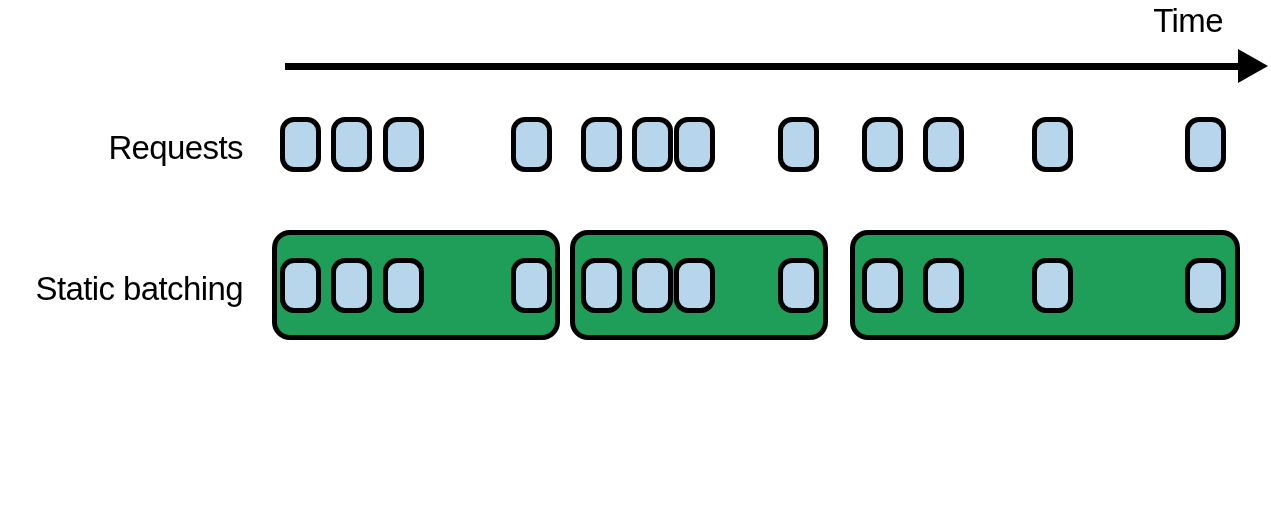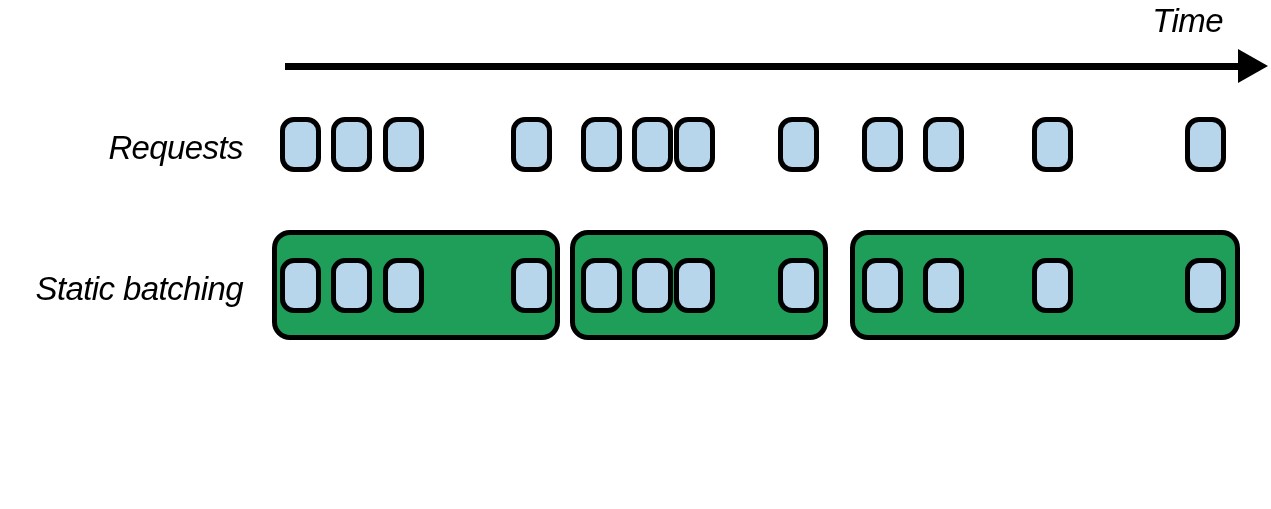--- a/index.html
+++ b/index.html
@@ -46,21 +46,21 @@
     position: absolute;
     box-sizing: border-box;
     border: 5px solid var(--outline, #000);
   }
   .batch-box.static  { background: var(--static-fill, #1e9e58); }
   .batch-box.dynamic { background: var(--dynamic-fill, #f7a030); }
 </style>
 </head>
 <body>
 
-<div id="canvas" style="width: 1271px; height: 373px; font-style: italic;">
+<div id="canvas" style="width: 1271px; height: 373px;">
   <div id="time-label" class="label" style="right: 48px; top: 1px;">Time</div>
 
   <div id="arrow">
     <div id="arrow-line" class="arrow-line" style="left: 285px; top: 62.5px; width: 953px; height: 7px;"></div>
     <div id="arrow-head" class="arrow-head" style="left: 1238px; top: 49px; border-width: 17px 0px 17px 30px; border-left-color: rgb(0, 0, 0);"></div>
   </div>
 
   <div id="label-static" class="label row-label" style="width: 243px; top: 269px;">Static batching</div>
   <div id="label-requests" class="label row-label" style="width: 243px; top: 128px;">Requests</div>
 

